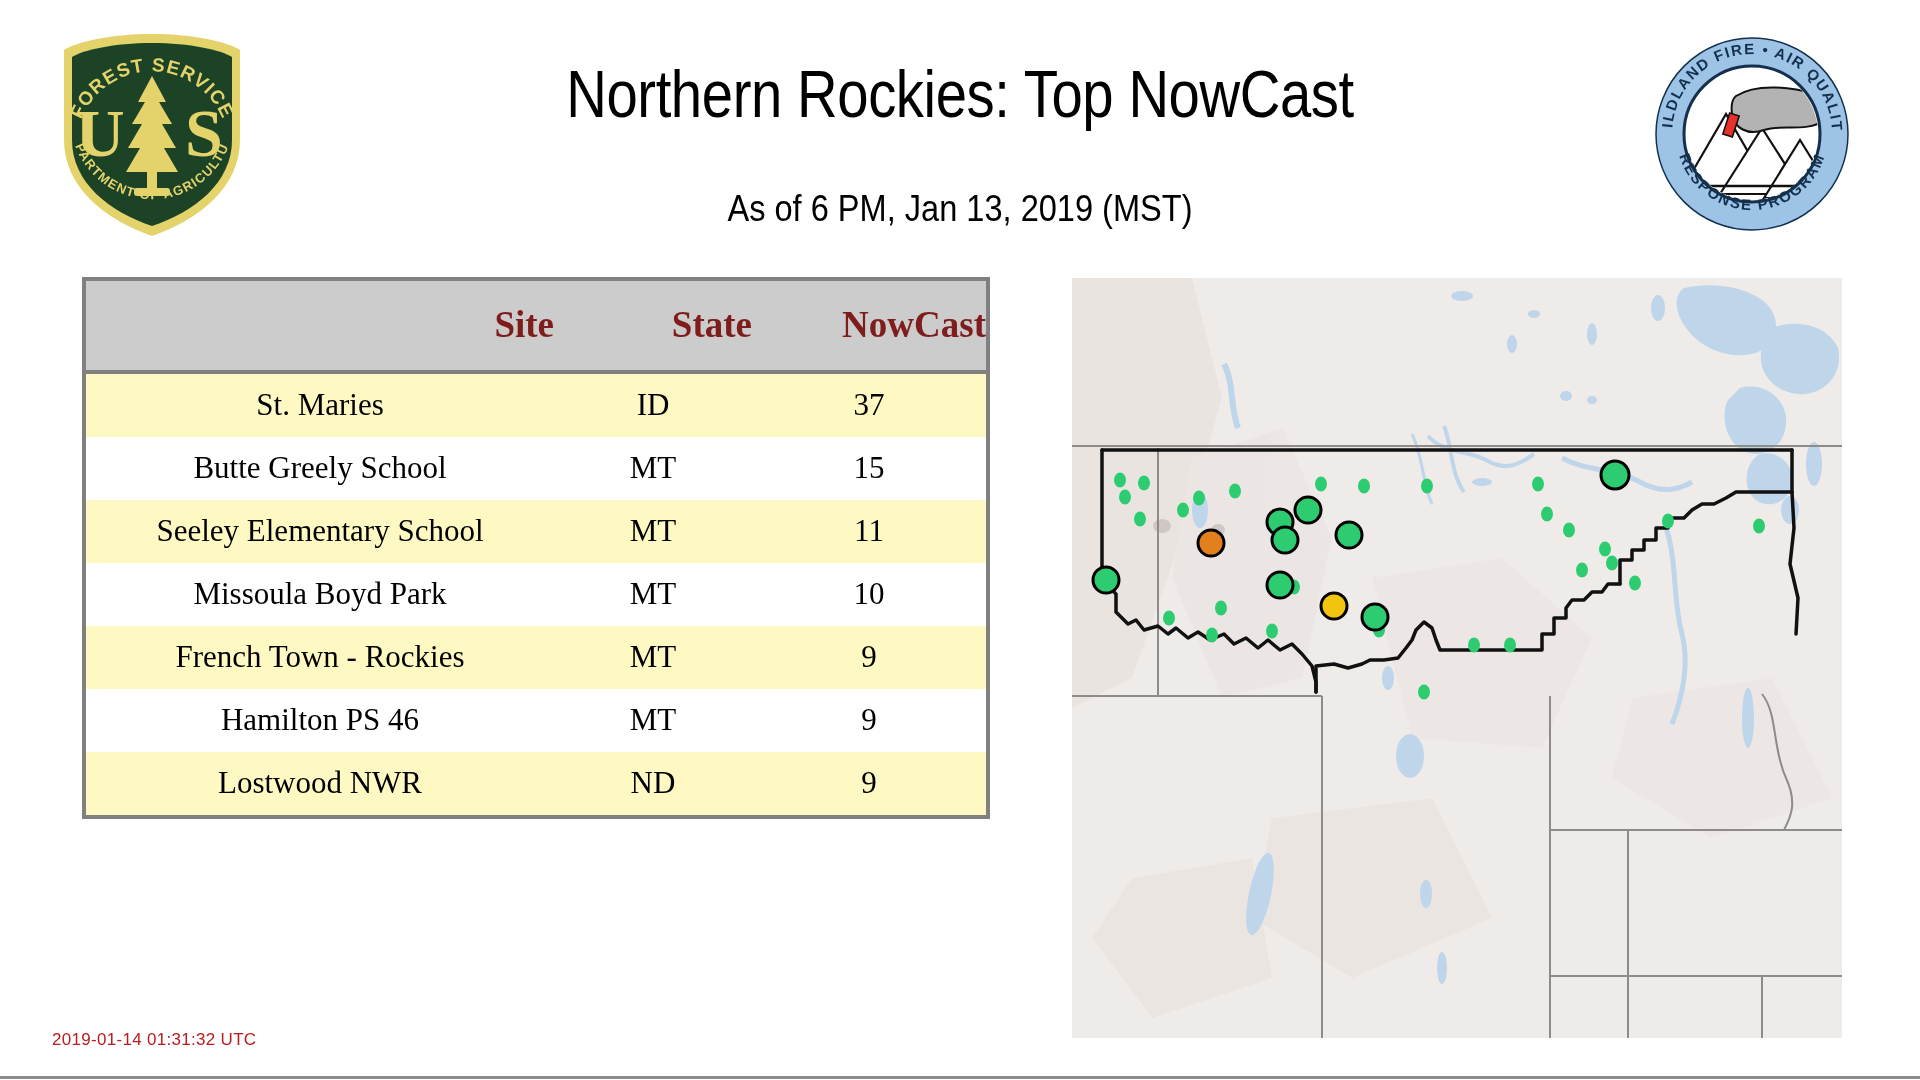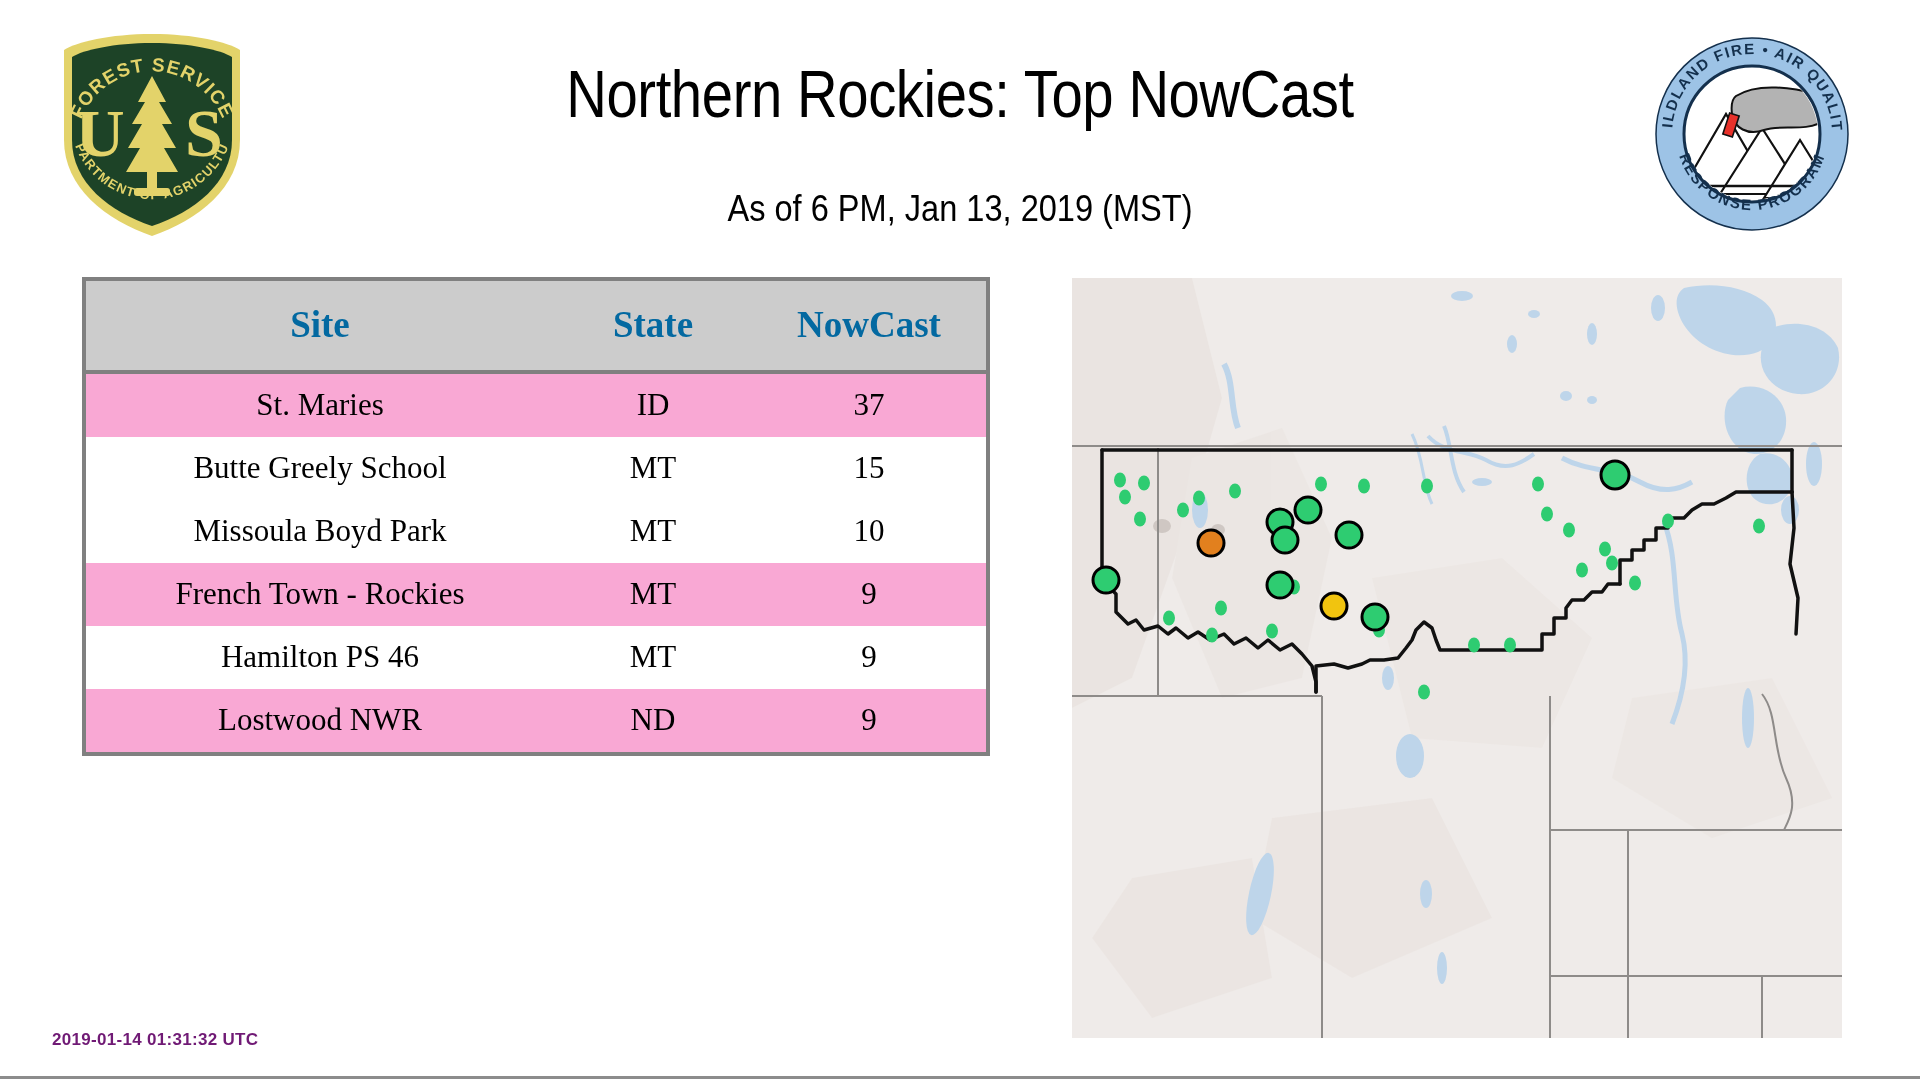--- a/index.html
+++ b/index.html
@@ -40,53 +40,52 @@
     border:4px solid #808080;
     background:#ffffff;
     box-sizing:border-box;
   }
   table{border-collapse:collapse;width:100%;table-layout:fixed;}
   thead th{
     background:#cccccc;
     font-family:"Liberation Serif", serif;
     font-weight:bold;
     font-size:37px;
-    color:#0369a1;
+    color:#7f1d1d;
     padding:22px 0 24px 0;
     border-bottom:4px solid #808080;
-    text-align:center;
+    text-align:right;
   }
   tbody td{
     font-family:"Liberation Serif", serif;
     font-size:31px;
     color:#000;
     text-align:center;
     padding:13px 0 14px 0;
     white-space:nowrap;
   }
-  tbody tr.odd td{background:#f9a8d4;text-align:center;}
+  tbody tr.odd td{background:#fef9c3;text-align:center;}
   tbody tr.even td{background:#ffffff;margin-left:12px;}
   col.c-site{width:52%;}
   col.c-state{width:22%;}
   col.c-now{width:26%;}
 
   
   #map-panel{
     position:absolute;left:1072px;top:278px;width:770px;height:760px;
     background:#efebe9;
     overflow:hidden;
   }
   #map-svg{display:block;width:770px;height:760px;}
 
   
   #footer-timestamp{
     position:absolute;left:52px;top:1030px;
-    font-size:17px;color:#701a75;
+    font-size:17px;color:#b91c1c;
     letter-spacing:0.3px;
-    font-weight:bold;
   }
   #bottom-rule{
     position:absolute;left:0;top:1076px;width:1920px;height:3px;background:#8c8c8c;
   }
 </style>
 </head>
 <body>
 
 <div class="page">
 
@@ -167,20 +166,25 @@
       <tbody id="table-body">
           <tr class="odd">
             <td>St. Maries</td>
             <td>ID</td>
             <td>37</td>
           </tr>
           <tr class="even">
             <td>Butte Greely School</td>
             <td>MT</td>
             <td>15</td>
+          </tr>
+          <tr class="odd">
+            <td>Seeley Elementary School</td>
+            <td>MT</td>
+            <td>11</td>
           </tr>
           <tr class="even">
             <td>Missoula Boyd Park</td>
             <td>MT</td>
             <td>10</td>
           </tr>
           <tr class="odd">
             <td>French Town - Rockies</td>
             <td>MT</td>
             <td>9</td>

